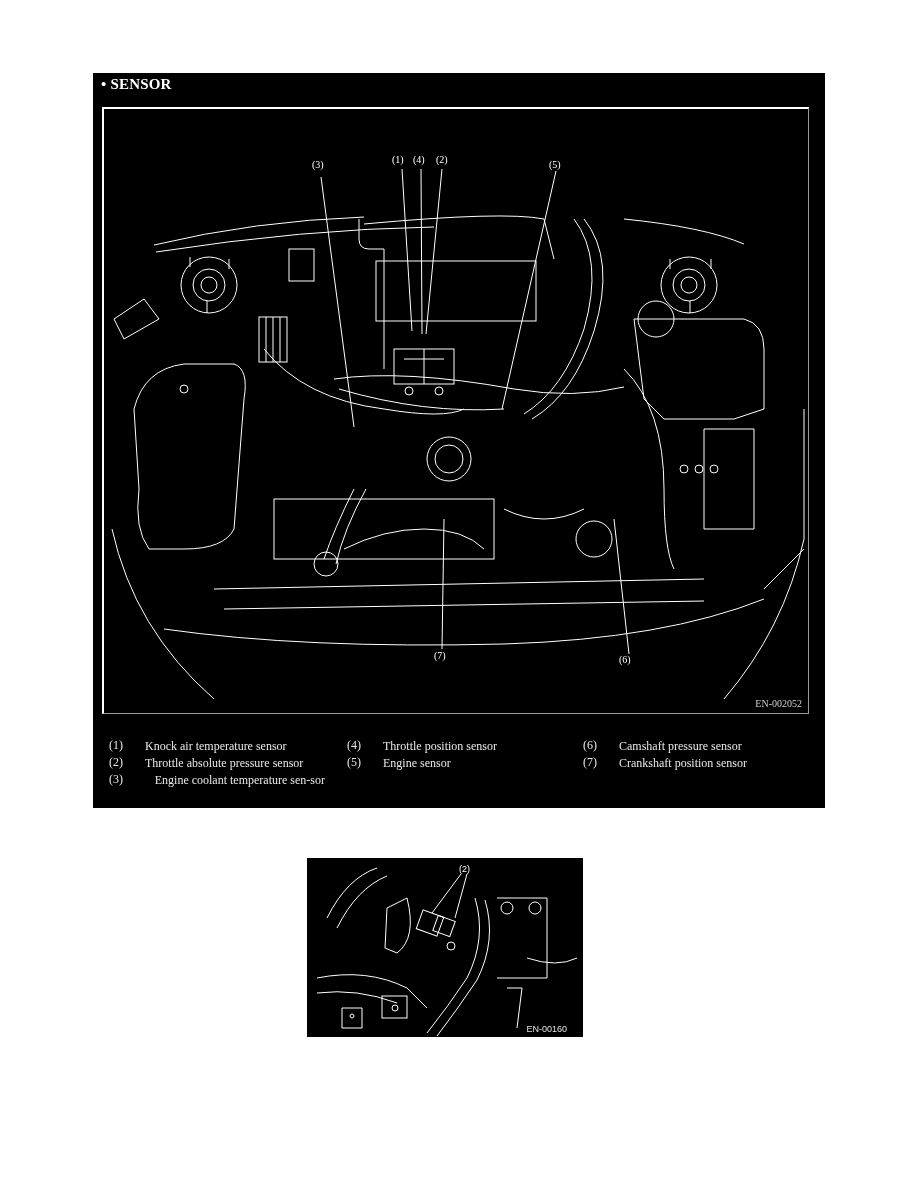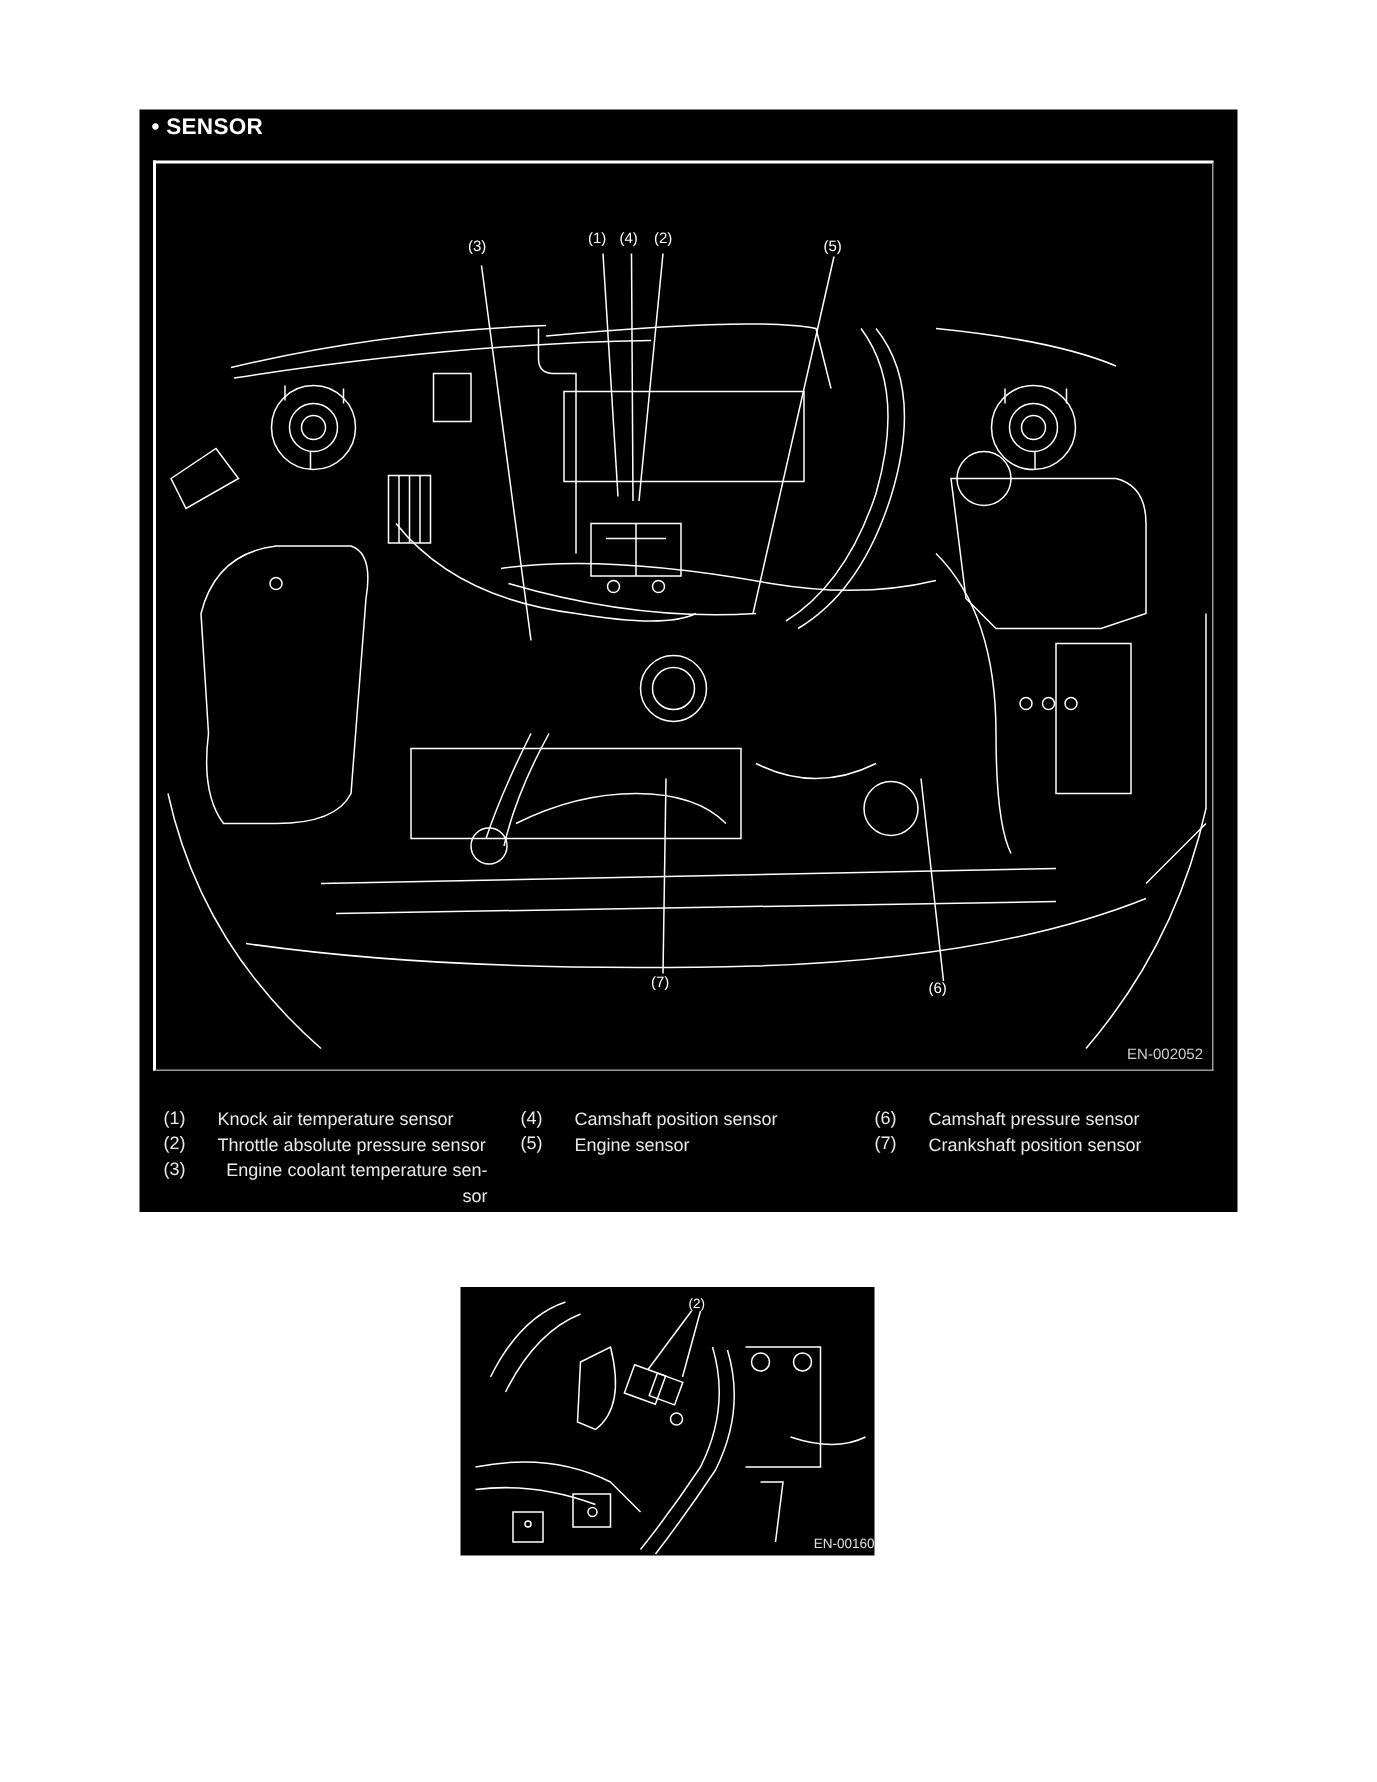--- a/index.html
+++ b/index.html
@@ -1,32 +1,32 @@
 <!DOCTYPE html>
 <html><head>
 <meta charset="utf-8">
 <style>
   html, body { margin: 0; padding: 0; background: #ffffff; }
   body { width: 918px; height: 1188px; position: relative; overflow: hidden;
          font-family: "Liberation Sans", sans-serif; }
-  .panel { position: absolute; left: 93px; top: 73px; width: 732px; height: 735px; background: #000; }
+  .panel { position: absolute; left: 93px; top: 73px; width: 732px; height: 735px; background: #000; font-family: Liberation Serif, serif; }
   .panel-title { position: absolute; left: 8px; top: 3px; color: #fff; font-weight: bold; font-size: 15px; letter-spacing: 0.2px; }
   .frame { position: absolute; left: 9px; top: 34px; width: 707px; height: 607px;
            border-top: 2px solid #fff; border-left: 2px solid #fff;
            border-right: 1px solid #9a9a9a; border-bottom: 1px solid #9a9a9a; box-sizing: border-box; }
   .frame svg { position: absolute; left: 0; top: 0; }
   .callout { position: absolute; color: #fff; font-size: 10px; }
   .fig-code { position: absolute; right: 6px; bottom: 4px; color: #d0d0d0; font-size: 10px; text-align: right; }
   .legend { position: absolute; left: 0; top: 665px; width: 732px; color: #e8e8e8; font-size: 12px; }
   .leg-item { position: absolute; display: flex; }
   .leg-num { width: 36px; }
   .leg-text { width: 190px; line-height: 17px; }
   .sub-panel { position: absolute; left: 307px; top: 858px; width: 276px; height: 179px; background: #000; }
   .sub-panel svg { position: absolute; left: 0; top: 0; }
-  .sub-code { position: absolute; right: 0; bottom: 3px; color: #e0e0e0; font-size: 9px; }
+  .sub-code { position: absolute; right: 16px; bottom: 3px; color: #e0e0e0; font-size: 9px; }
   .sub-callout { position: absolute; left: 152px; top: 6px; color: #fff; font-size: 9px; }
 </style>
 </head>
 <body>
 
 <div class="panel">
   <div class="panel-title">• SENSOR</div>
 
   <div class="frame">
     <svg width="707" height="607" viewBox="0 0 707 607" fill="none" stroke="#fff" stroke-width="1">
@@ -128,21 +128,21 @@
     <div class="leg-item" style="left:16px;top:17px;">
       <span class="leg-num">(2)</span>
       <span class="leg-text">Throttle absolute pressure sensor</span>
     </div>
     <div class="leg-item" style="left:16px;top:34px;">
       <span class="leg-num">(3)</span>
       <span class="leg-text" style="width:180px;text-align:right;">Engine coolant temperature sen-sor</span>
     </div>
     <div class="leg-item" style="left:254px;top:0;">
       <span class="leg-num">(4)</span>
-      <span class="leg-text">Camshaft position sensor</span>
+      <span class="leg-text">Throttle position sensor</span>
     </div>
     <div class="leg-item" style="left:254px;top:17px;">
       <span class="leg-num">(5)</span>
       <span class="leg-text">Engine sensor</span>
     </div>
     <div class="leg-item" style="left:490px;top:0;">
       <span class="leg-num">(6)</span>
       <span class="leg-text">Camshaft pressure sensor</span>
     </div>
     <div class="leg-item" style="left:490px;top:17px;">

